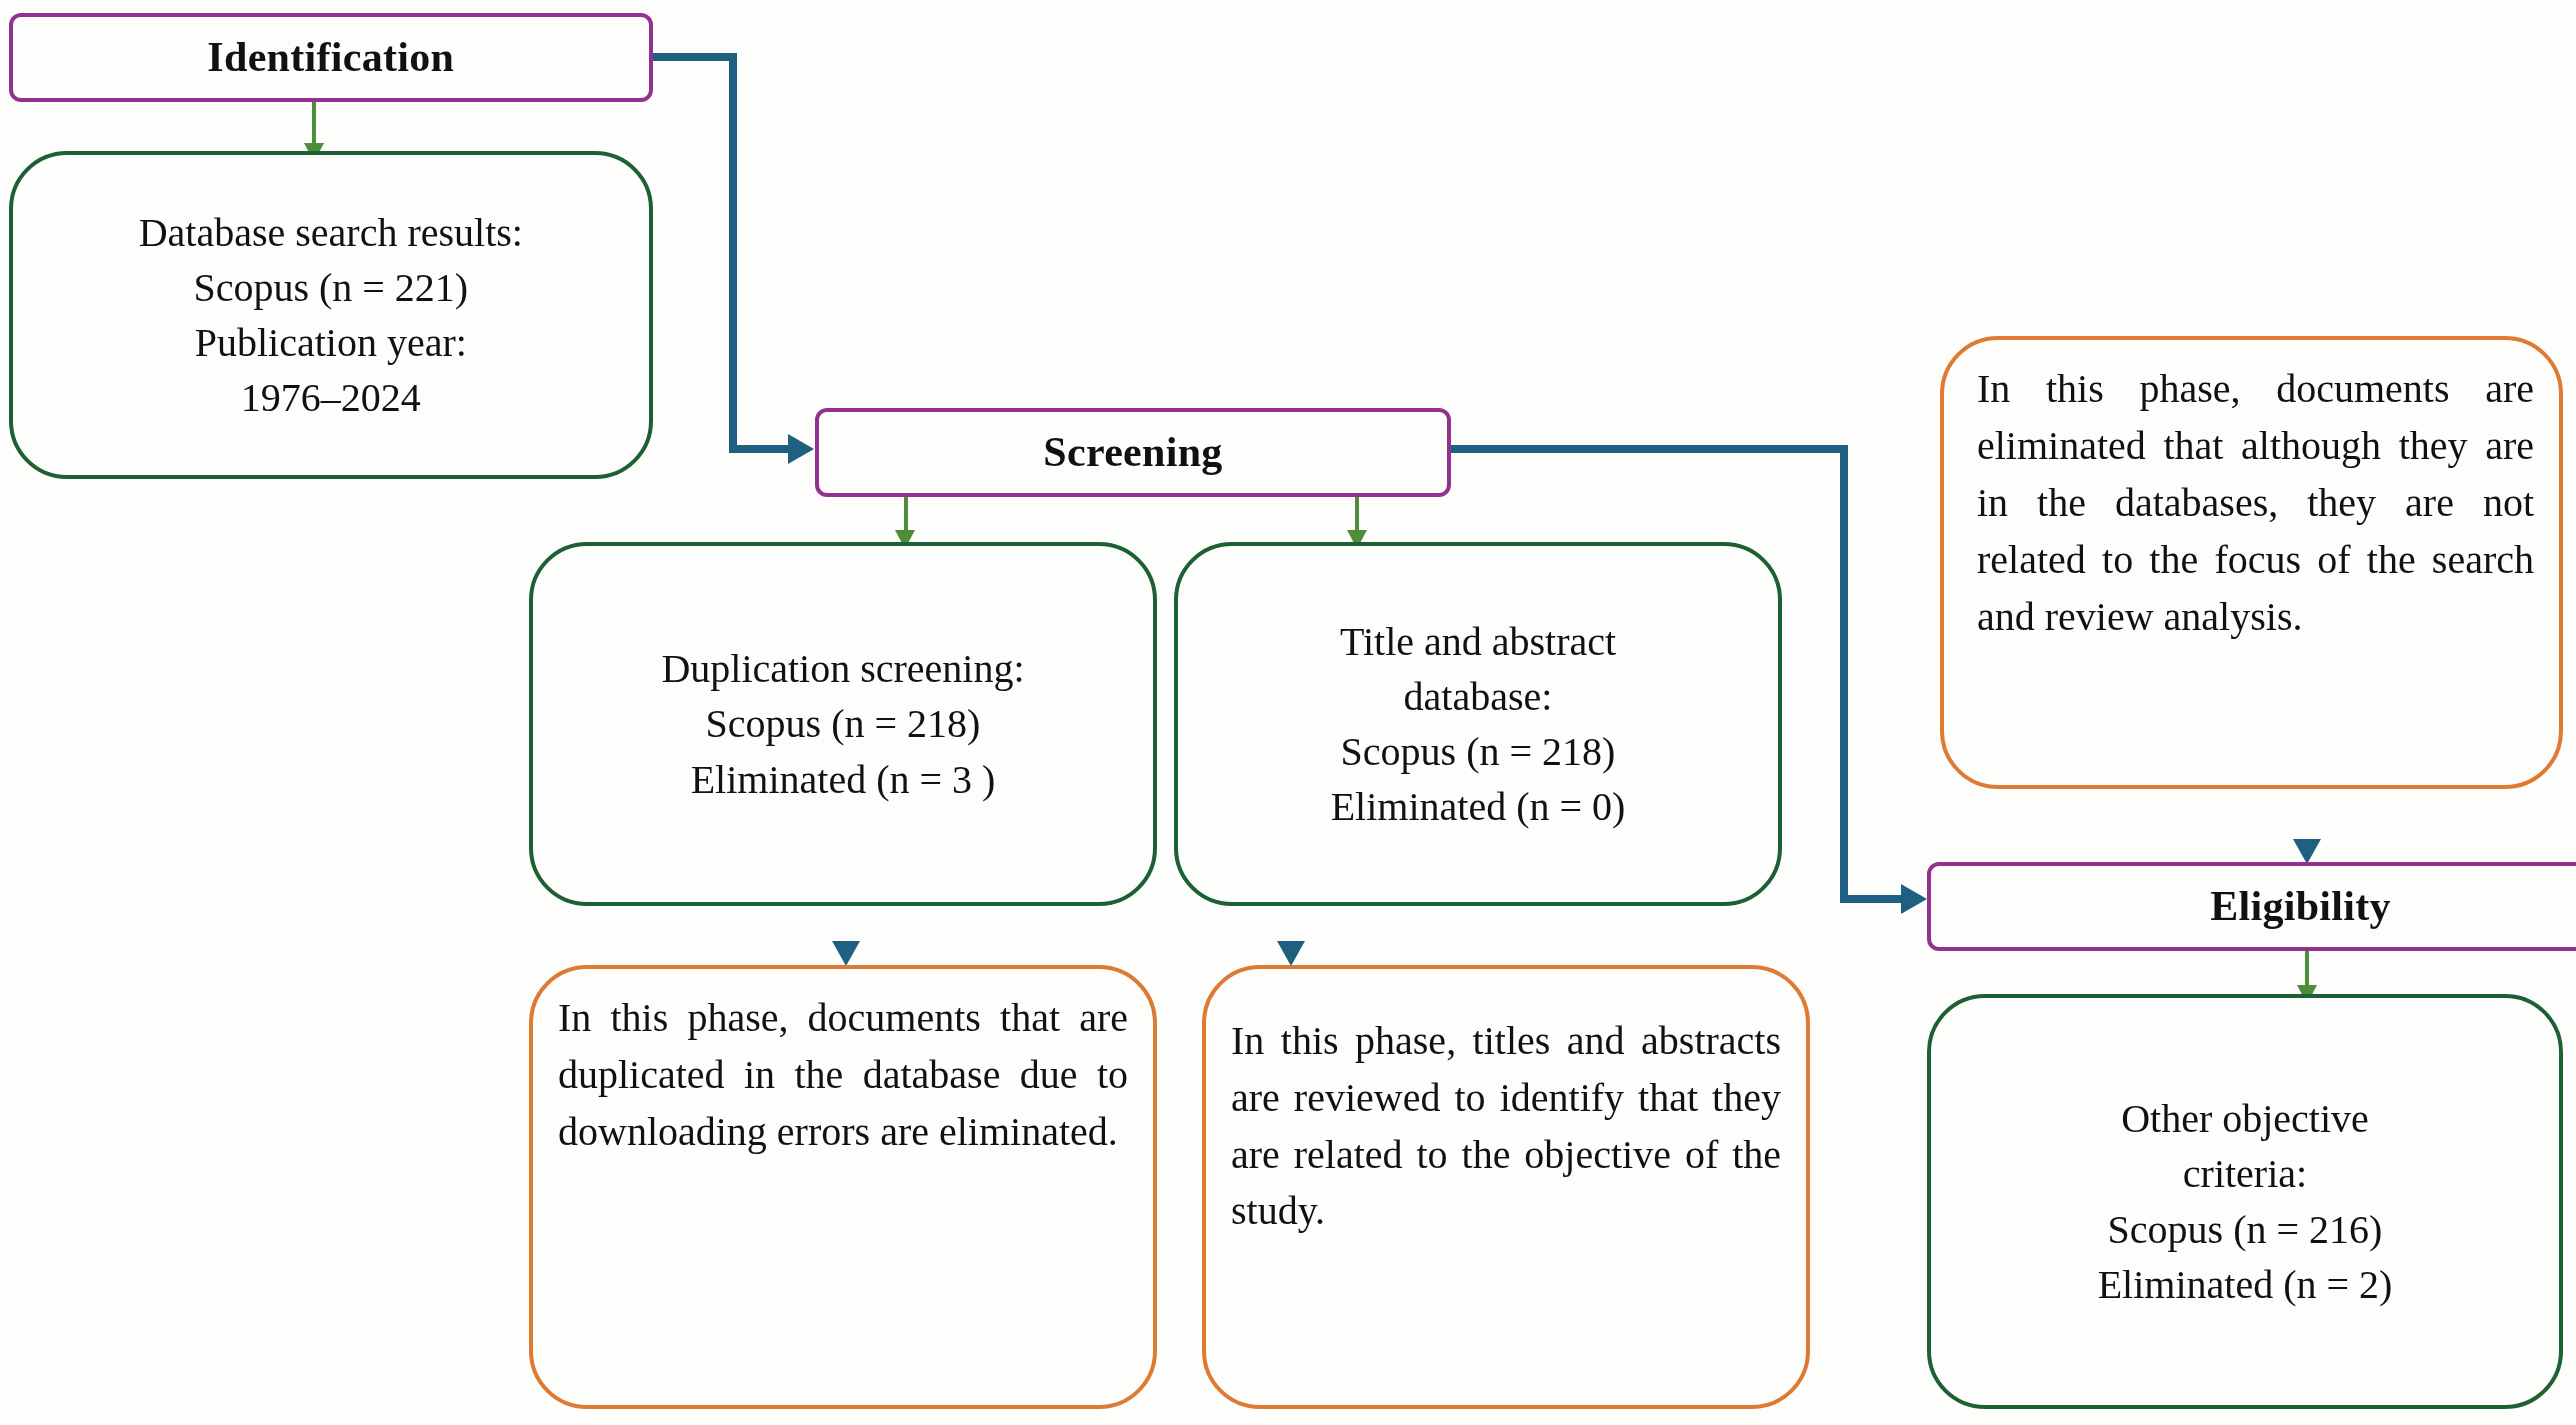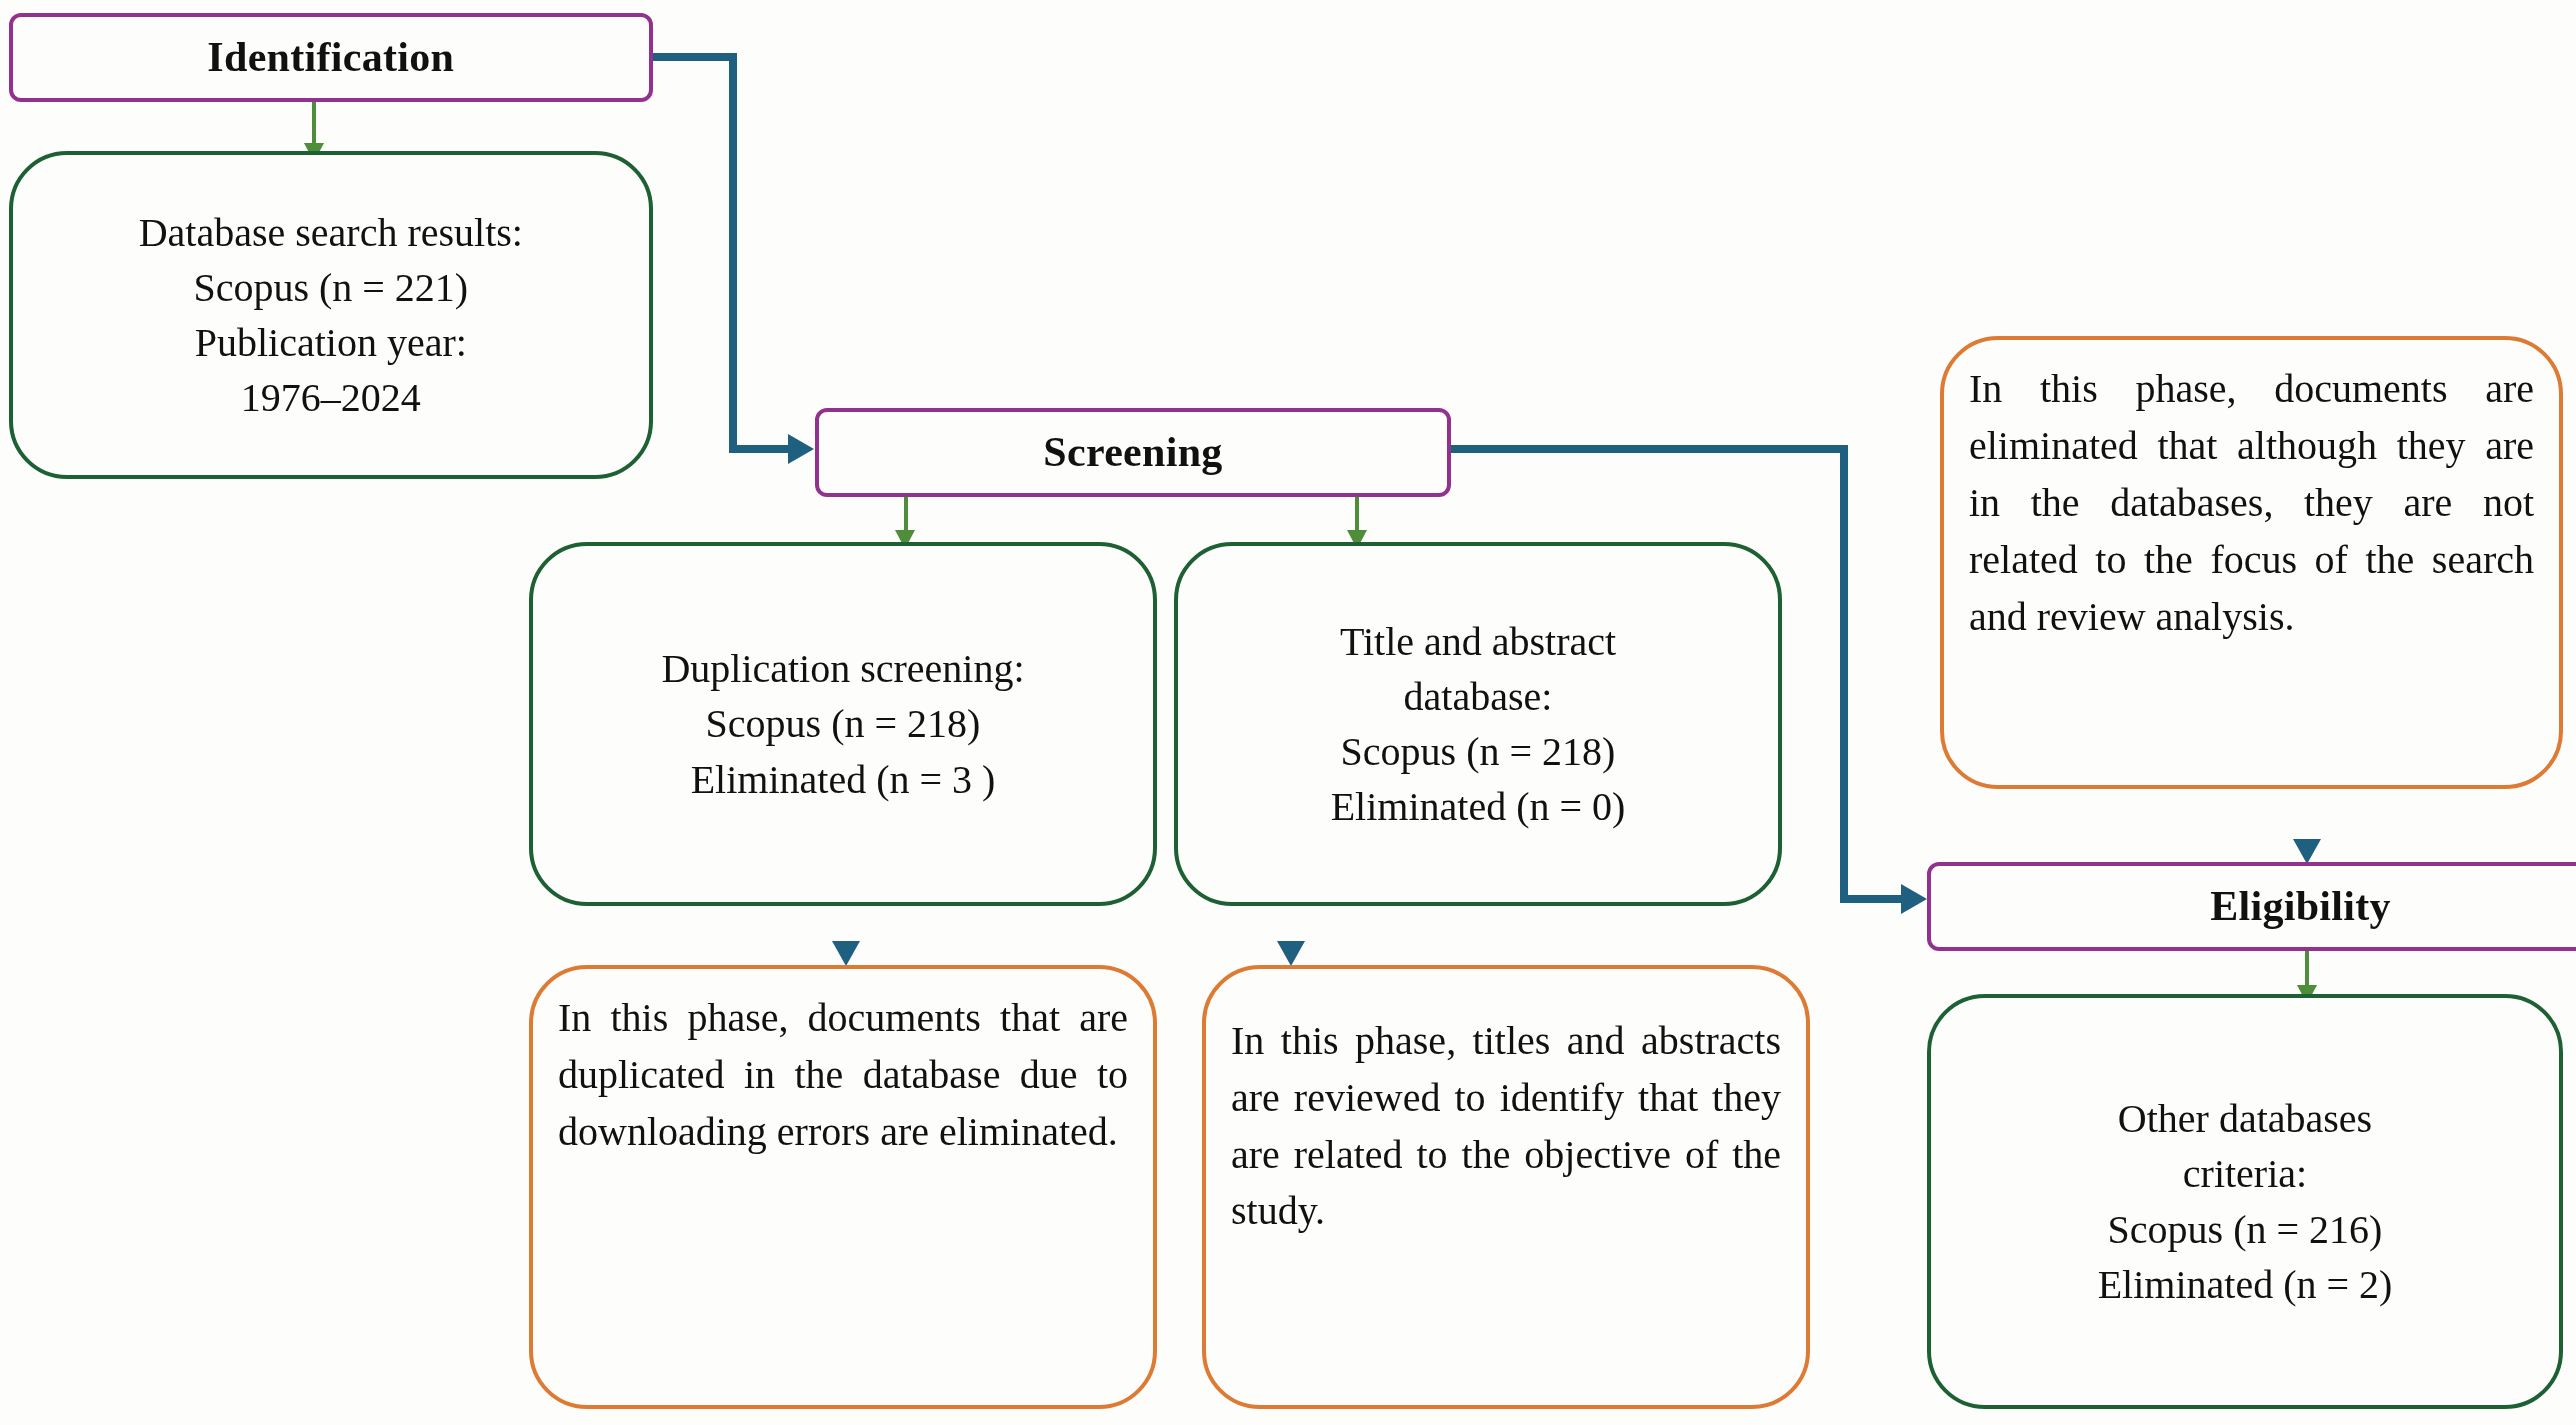--- a/index.html
+++ b/index.html
@@ -166,31 +166,31 @@
 
   <div class="node count" style="left:1174px; top:542px; width:608px; height:364px;">
     <div class="label">
       <div>Title and abstract</div>
       <div>database:</div>
       <div>Scopus (n = 218)</div>
       <div>Eliminated (n = 0)</div>
     </div>
   </div>
 
-  <div class="node note" style="left:1940px; top:336px; width:623px; height:453px;">
+  <div class="node note" style="left:1940px; top:336px; width:623px; height:453px;padding-left:8px;">
     <div class="label">In this phase, documents are eliminated that although they are in the databases, they are not related to the focus of the search and review analysis.</div>
   </div>
 
   <div class="node phase" style="left:1927px; top:862px; width:747px; height:89px;">
     <div class="label">Eligibility</div>
   </div>
 
   <div class="node count" style="left:1927px; top:994px; width:636px; height:415px;">
     <div class="label">
-      <div>Other databases</div>
+      <div>Other objective</div>
       <div>criteria:</div>
       <div>Scopus (n = 216)</div>
       <div>Eliminated (n = 2)</div>
     </div>
   </div>
 
   <div class="node note" style="left:529px; top:965px; width:628px; height:444px;">
     <div class="label">In this phase, documents that are duplicated in the database due to downloading errors are eliminated.</div>
   </div>
 

